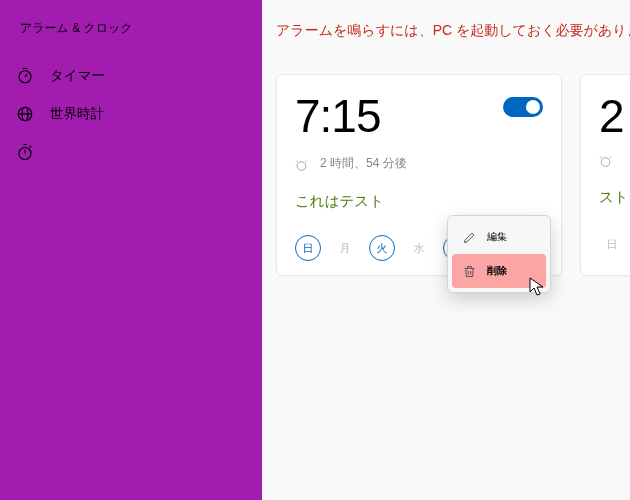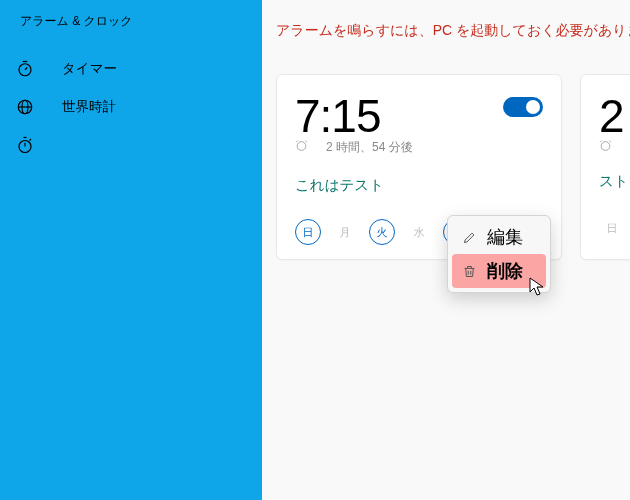--- a/index.html
+++ b/index.html
@@ -1,39 +1,39 @@
 <!DOCTYPE html>
 <html><head>
 <meta charset="utf-8">
 <style>
 * { margin: 0; padding: 0; box-sizing: border-box; font-family: "Yu Gothic UI", "Meiryo", sans-serif; }
 body { background: #f3f3f3; width: 630px; height: 500px; overflow: hidden; display: flex; }
-.sidebar { width: 262px; background: #0ea5e9; padding-top: 13px; }
+.sidebar { width: 262px; background: #a21caf; padding-top: 20px; }
 .app-title { font-size: 12px; color: #000; padding: 0 20px 20px 20px; }
-.nav-item { display: flex; align-items: center; height: 38px; padding: 0 16px; cursor: pointer; position: relative; gap: 28px; }
+.nav-item { display: flex; align-items: center; height: 38px; padding: 0 16px; cursor: pointer; position: relative; gap: 16px; }
 .nav-item.active::before { content: ""; position: absolute; left: 0; top: 8px; bottom: 8px; width: 3px; background: #0067c0; border-radius: 2px; }
 .nav-item .icon { width: 18px; height: 18px; display: flex; align-items: center; justify-content: center; }
 .nav-item .label { font-size: 13.5px; color: #000; }
 .main { flex: 1; background: #f9f9f9; display: flex; flex-direction: column; overflow: hidden; }
 .banner { padding: 22px 0 18px 14px; font-size: 14px; color: #c42b1c; white-space: nowrap; }
 .cards { display: flex; gap: 18px; padding: 16px 14px; }
 .card { width: 290px; background: #fff; border: 1px solid #e8e8e8; border-radius: 6px; padding: 18px 18px 14px 18px; position: relative; box-shadow: 0 1px 2px rgba(0,0,0,0.03); }
 .card2 { flex: 0 0 auto; width: 120px; overflow: hidden; }
 .card-top { display: flex; justify-content: space-between; align-items: flex-start; }
 .time { font-size: 46px; font-weight: 300; color: #000; line-height: 1; letter-spacing: -1px; }
 .toggle { width: 40px; height: 20px; background: #0067c0; border-radius: 10px; position: relative; margin-top: 4px; cursor: pointer; }
 .toggle::after { content: ""; position: absolute; right: 3px; top: 3px; width: 14px; height: 14px; background: #fff; border-radius: 50%; }
-.next-row { display: flex; align-items: flex-start; gap: 18px; margin-top: 0; color: #888; font-size: 12px; }
-.card-title { font-size: 14.5px; color: #0f766e; margin-top: 20px; }
+.next-row { display: flex; align-items: flex-end; gap: 12px; margin-top: 16px; color: #888; font-size: 12px; }
+.card-title { font-size: 14.5px; color: #4d7c0f; margin-top: 20px; }
 .days { display: flex; gap: 11px; margin-top: 24px; }
 .day { width: 26px; height: 26px; border-radius: 50%; display: flex; align-items: center; justify-content: center; font-size: 11px; cursor: pointer; }
 .day.sel { border: 1px solid #0067c0; color: #0067c0; }
 .day.off { color: #bbb; }
 .context-menu { position: absolute; right: 10px; top: 140px; width: 104px; background: #f7f7f7; border: 1px solid #d4d4d4; border-radius: 6px; box-shadow: 0 6px 18px rgba(0,0,0,0.18); padding: 4px; z-index: 10; }
-.menu-item { display: flex; align-items: center; gap: 10px; height: 34px; padding: 0 10px; border-radius: 4px; font-size: 18px; cursor: pointer; }
+.menu-item { display: flex; align-items: center; gap: 10px; height: 34px; padding: 0 10px; border-radius: 4px; font-size: 10px; cursor: pointer; }
 .menu-item:hover, .menu-item.hover { background: #fca5a5; font-weight: bold; }
 .cursor { position: absolute; top: 202px; right: 16px; z-index: 20; pointer-events: none; }
 svg { display: block; }
 </style>
 </head>
 <body>
 
 <div class="sidebar">
   <div class="app-title">アラーム &amp; クロック</div>
 

